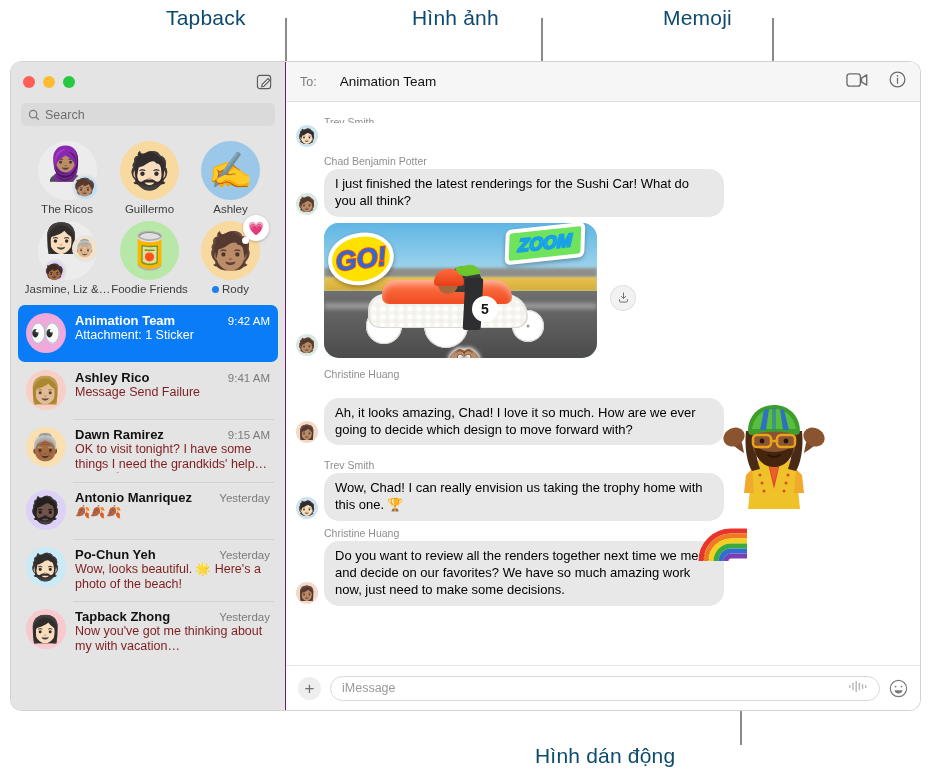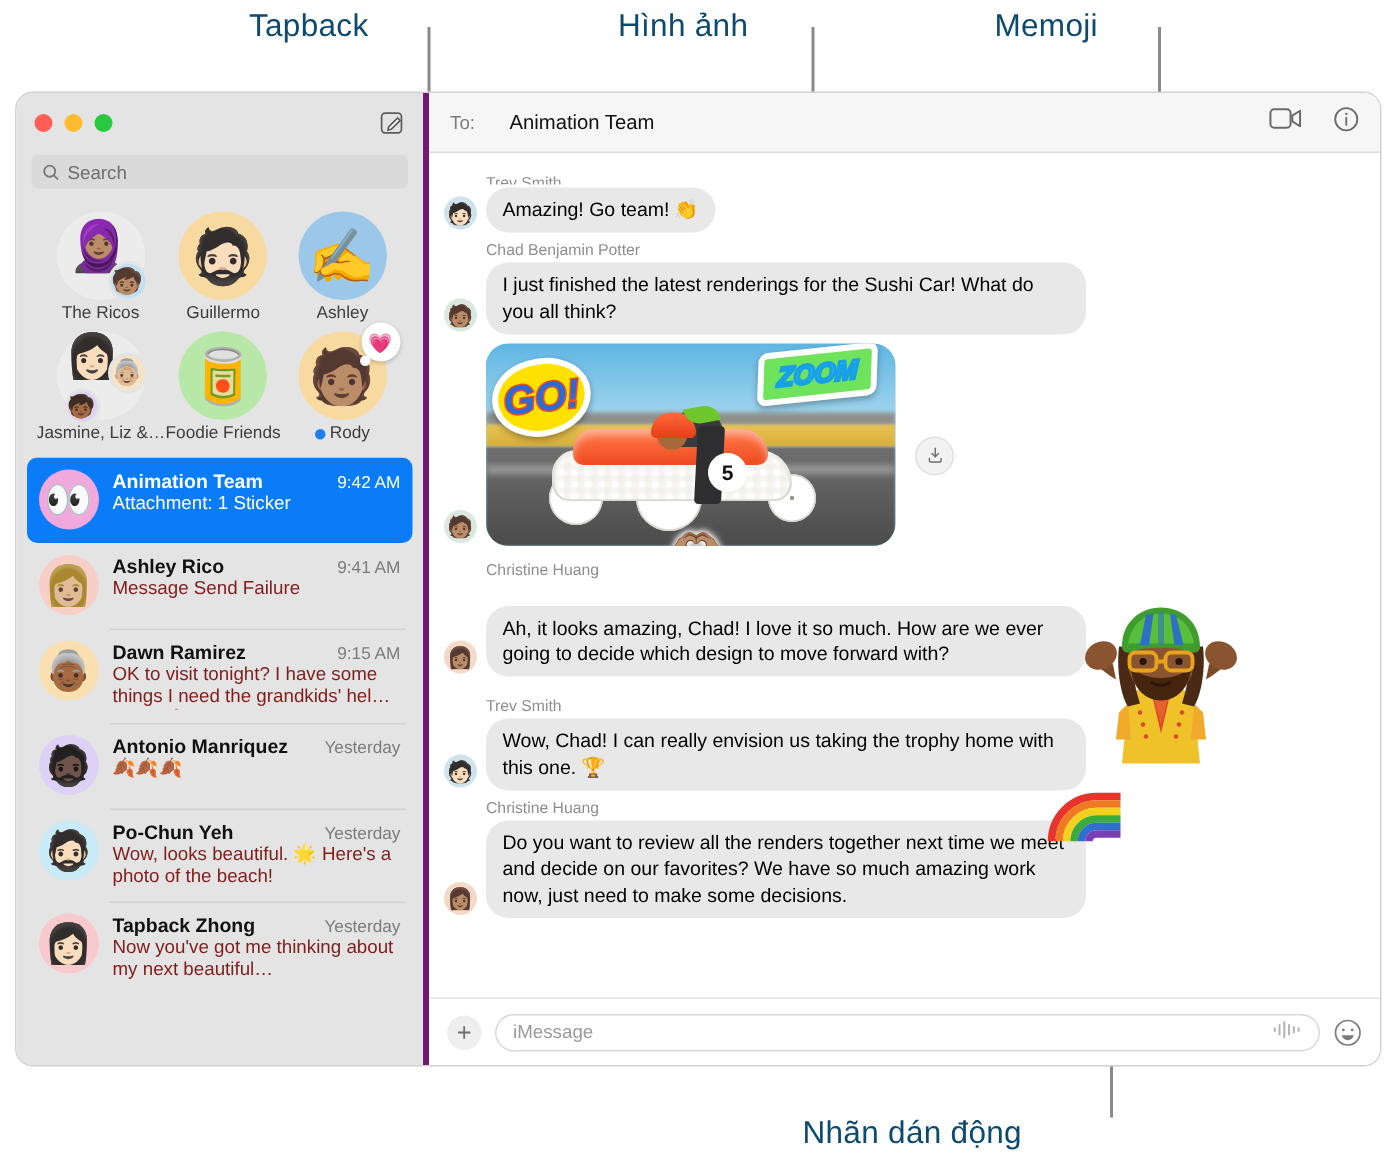--- a/index.html
+++ b/index.html
@@ -36,21 +36,21 @@
     background: #fff;
     box-shadow: 0 0 0 1px #d2d2d2;
     display: flex;
   }
 
   
   .sidebar {
     width: 275px;
     background: #e4e4e4;
     display: flex; flex-direction: column;
-    border-right: 4px solid #701a75;
+    border-right: 1px solid #701a75;
   }
   .titlebar {
     height: 39px;
     display: flex; align-items: center;
     padding: 0 12px;
     flex: 0 0 auto;
     position: relative;
   }
   .traffic { display: flex; gap: 8px; align-items:center; }
   .dot { width: 12px; height: 12px; border-radius: 50%; }
@@ -300,21 +300,21 @@
 
   <div class="callout-label" style="left:166px; top:6px;">Tapback</div>
   <div class="callout-line" style="left:285px; top:18px; height:250px;"></div>
 
   <div class="callout-label" style="left:412px; top:6px;">Hình ảnh</div>
   <div class="callout-line" style="left:541px; top:18px; height:212px;"></div>
 
   <div class="callout-label" style="left:663px; top:6px;">Memoji</div>
   <div class="callout-line" style="left:772px; top:18px; height:395px;"></div>
 
-  <div class="callout-label" style="left:535px; top:744px;">Nhãn dán động</div>
+  <div class="callout-label" style="left:535px; top:744px;">Hình dán động</div>
   <div class="callout-line" style="left:740px; top:530px; height:215px;"></div>
 
   <div class="window">
 
     <div class="sidebar">
 
       <div class="titlebar">
         <div class="traffic">
           <span class="dot red"></span>
           <span class="dot yellow"></span>
@@ -457,21 +457,21 @@
           </div>
         </div>
 
         <div class="conv">
           <div class="conv-av" style="background:#f8c9cd">👩🏻</div>
           <div class="conv-body">
             <div class="conv-top">
               <span class="conv-name">Tapback Zhong</span>
               <span class="conv-time">Yesterday</span>
             </div>
-            <div class="conv-prev">Now you've got me thinking about my next beautiful…</div>
+            <div class="conv-prev">Now you've got me thinking about my with vacation…</div>
           </div>
         </div>
       </div>
     </div>
 
     <div class="main">
 
       <div class="main-header">
         <span class="to-label">To:</span>
         <span class="to-value">Animation Team</span>
@@ -490,21 +490,20 @@
             </svg>
           </span>
         </div>
       </div>
 
       <div class="thread">
 
         <div class="sender" style="height:7px;overflow:hidden;margin-top:0;">Trev Smith</div>
         <div class="msg-row">
           <div class="msg-av" style="background:#cfe3ef">🧑🏻</div>
-          <div class="bubble">Amazing! Go team! 👏</div>
         </div>
 
         <div class="sender">Chad Benjamin Potter</div>
         <div class="msg-row">
           <div class="msg-av" style="background:#d9e9df">🧑🏽</div>
           <div class="bubble wide">I just finished the latest renderings for the Sushi Car! What do you all think?</div>
         </div>
 
         <div class="photo-row" style="margin-top:6px;">
           <div class="msg-av" style="background:#d9e9df">🧑🏽</div>

